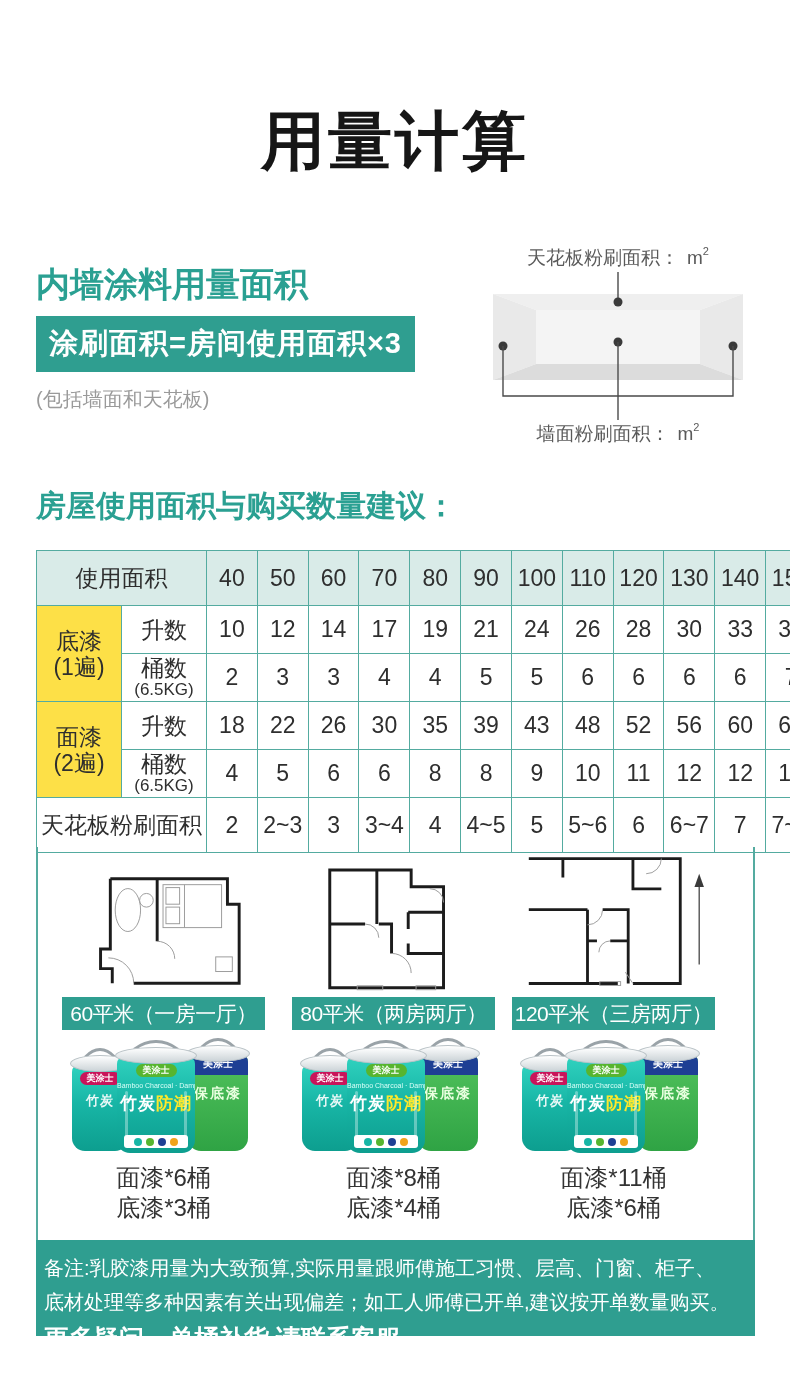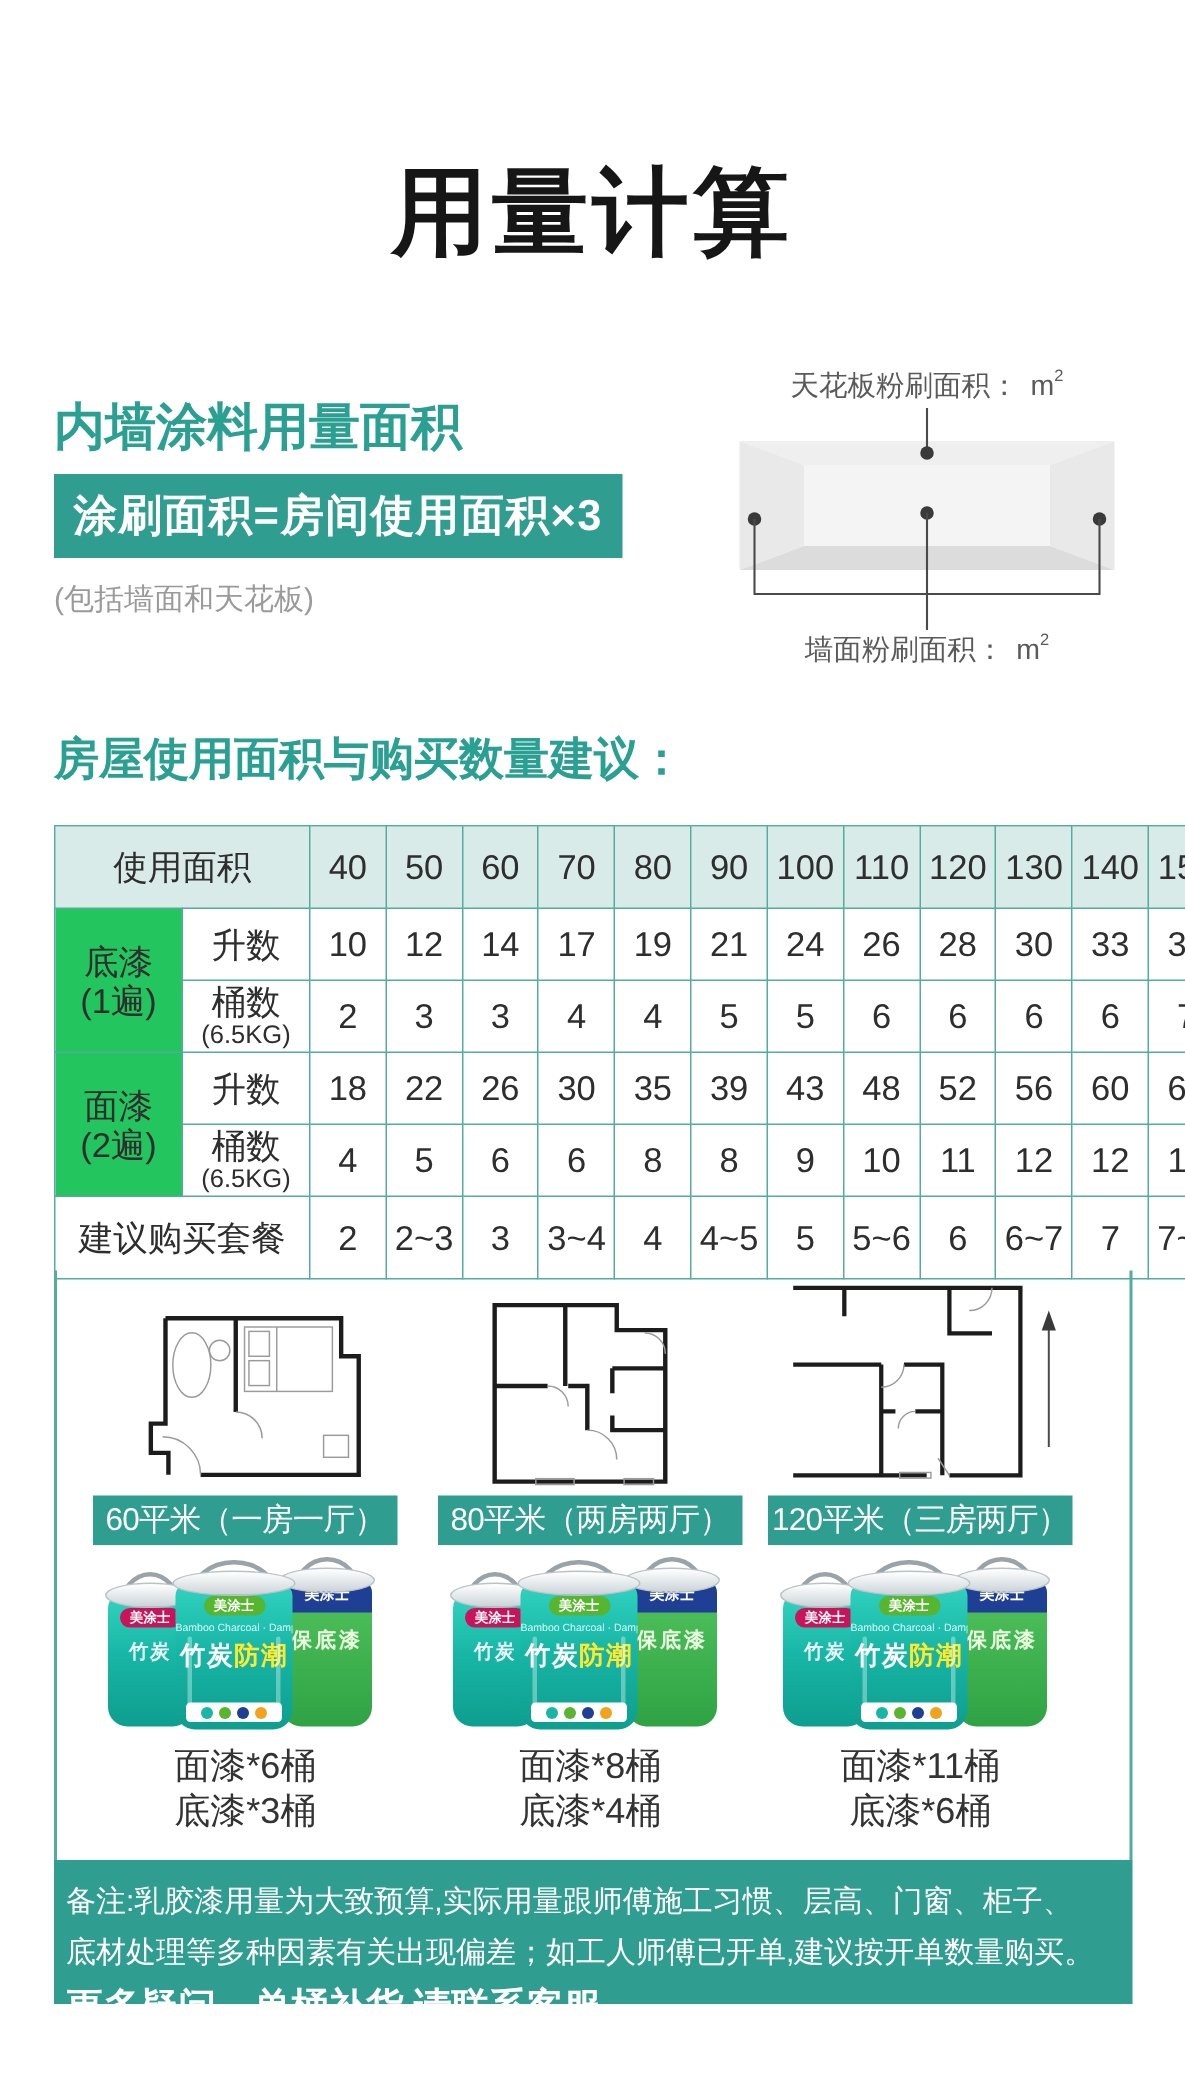--- a/index.html
+++ b/index.html
@@ -26,21 +26,21 @@
   
   .s2-heading{position:absolute;left:36px;top:486px;font-size:30px;font-weight:700;color:#2aa092;}
 
   
   table.usage{position:absolute;left:36px;top:550px;width:781px;border-collapse:collapse;
               table-layout:fixed;}
   table.usage td{border:1.5px solid #54aba0;text-align:center;vertical-align:middle;
                  color:#2e2e2e;font-size:23px;padding:0;}
   tr.head td{height:54px;background:#d9ebe8;font-size:23px;}
   tr.vals td{height:47px;}
-  td.glabel{font-size:21px;line-height:26px;background:#22c55e;}
+  td.glabel{font-size:21px;line-height:26px;background:#fde047;}
   td.rlabel{font-size:21px;line-height:24px;}
   td.rlabel .sub{font-size:17px;line-height:19px;}
   tr.sugg td{height:54px;}
   td.sugg-label{font-size:22px;}
 
   
   .showcase{position:absolute;left:36px;top:847px;width:719px;height:393px;
             border-left:2px solid #54aba0;border-right:2px solid #54aba0;box-sizing:border-box;}
   .plan-col{position:absolute;top:0;width:203px;}
   .col-0{left:24px;} .col-1{left:254px;} .col-2{left:474px;}
@@ -222,21 +222,21 @@
           <td>8</td>
           <td>8</td>
           <td>9</td>
           <td>10</td>
           <td>11</td>
           <td>12</td>
           <td>12</td>
           <td>13</td>
         </tr>
       <tr class="sugg">
-        <td colspan="2" class="sugg-label">建议购买套餐</td>
+        <td colspan="2" class="sugg-label">天花板粉刷面积</td>
       <td>2</td>
           <td>2~3</td>
           <td>3</td>
           <td>3~4</td>
           <td>4</td>
           <td>4~5</td>
           <td>5</td>
           <td>5~6</td>
           <td>6</td>
           <td>6~7</td>

